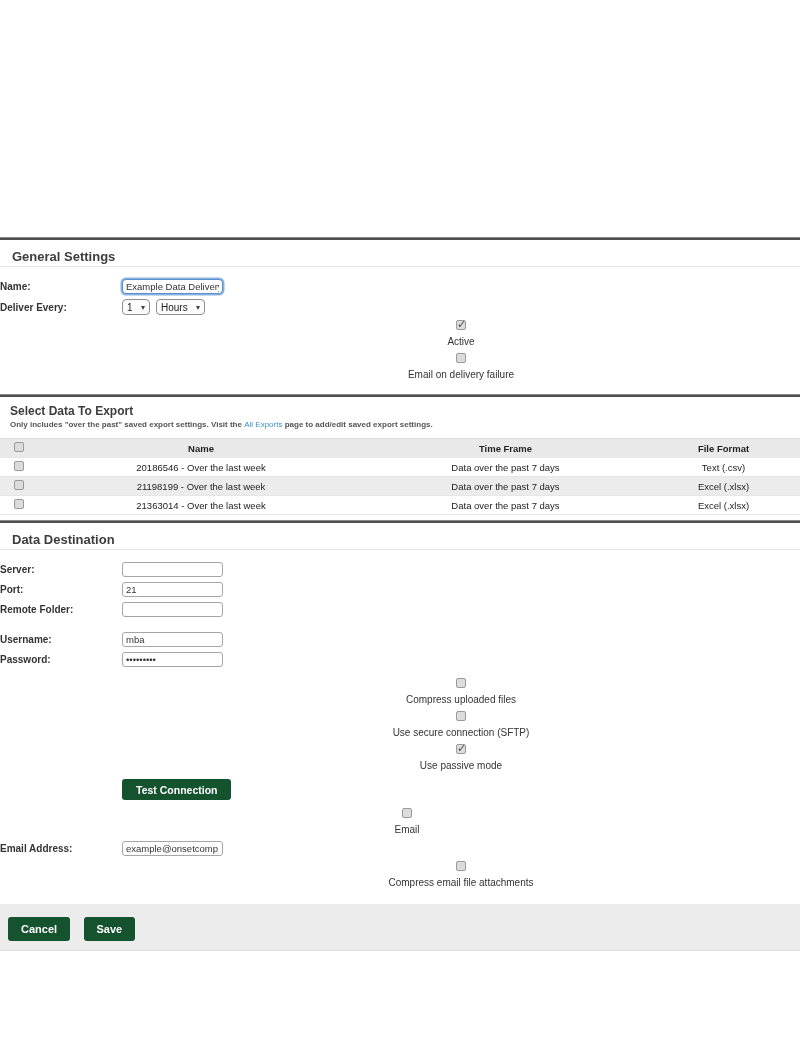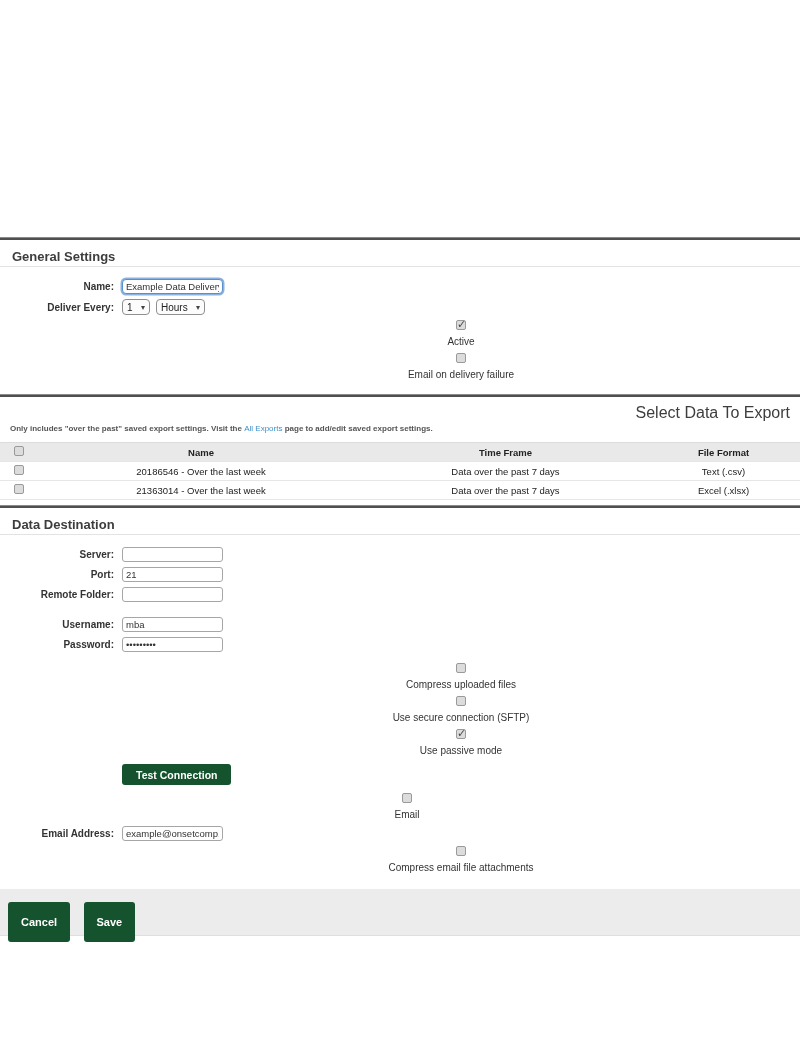--- a/index.html
+++ b/index.html
@@ -12,35 +12,34 @@
   .page { position: relative; width: 800px; height: 1040px; background: #fff; }
   .top-spacer { height: 237px; background: #fff; }
   .dark-rule { height: 3px; background: #4f4f4f; border-top: 1px solid #8a8a8a; }
 
   
   .sec-head {
     font-size: 13px; font-weight: bold; color: #3d3d3d;
     padding: 9px 12px 2px 12px; border-bottom: 1px solid #e3e3e3;
   }
   .sec-head-plain {
-    font-size: 16px; font-weight: normal; color: #3d3d3d;
+    font-size: 12px; font-weight: bold; color: #3d3d3d;
     padding: 7px 10px 1px 10px;
-    text-align: right;
   }
   .sec-sub {
     font-size: 8px; font-weight: bold; color: #555;
     padding: 1px 10px 9px 10px;
   }
   .sec-sub a { color: #3d8fc9; text-decoration: none; font-weight: normal; cursor: pointer; text-align: center; }
 
   
   .formarea { padding-top: 12px; padding-bottom: 8px; }
   .frow { display: flex; align-items: center; margin-bottom: 5px; }
   .flabel {
-    display: inline-block; width: 114px; text-align: right;
+    display: inline-block; width: 114px; text-align: left;
     font-weight: bold; font-size: 10px; color: #333; margin-right: 8px;
     flex: none;
   }
   .tinput {
     width: 101px; height: 15px; border: 1px solid #a6a6a6; border-radius: 3px;
     font-size: 9.5px; padding: 0 3px; color: #333;
     font-family: "Liberation Sans", sans-serif; background: #fff;
   }
   .tinput.focused {
     border: 1px solid #5b8fcc;
@@ -84,21 +83,21 @@
   table.exports .cell-name { padding-left: 8px; }
   table.exports tbody tr.alt { background: #ececec; }
 
   
   .btn {
     background: #14532d; color: #fff; font-weight: bold;
     border: none; border-radius: 3px; cursor: pointer;
     font-family: "Liberation Sans", sans-serif;
   }
   .btn-test { height: 21px; padding: 0 14px; margin: 8px 0 8px 122px; font-size: 10.5px; display: block; }
-  .btn-footer { height: 40px; padding: 0 13px; font-size: 11px; margin-right: 9px; }
+  .btn-footer { height: 24px; padding: 0 13px; font-size: 11px; margin-right: 9px; }
 
   .gap-sm { height: 10px; }
   .footer-bar {
     margin-top: 2px; background: #ececec; border-bottom: 1px solid #dfdfdf;
     padding: 13px 8px 10px 8px; height: 47px;
   }
 </style>
 </head>
 <body>
 
@@ -159,20 +158,26 @@
           <th>File Format</th>
         </tr>
       </thead>
       <tbody>
         <tr>
           <td class="cell-check"><span class="cb"></span></td>
           <td class="cell-name">20186546 - Over the last week</td>
           <td>Data over the past 7 days</td>
           <td>Text (.csv)</td>
         </tr>
+        <tr class="alt">
+          <td class="cell-check"><span class="cb"></span></td>
+          <td class="cell-name">21198199 - Over the last week</td>
+          <td>Data over the past 7 days</td>
+          <td>Excel (.xlsx)</td>
+        </tr>
         <tr>
           <td class="cell-check"><span class="cb"></span></td>
           <td class="cell-name">21363014 - Over the last week</td>
           <td>Data over the past 7 days</td>
           <td>Excel (.xlsx)</td>
         </tr>
       </tbody>
     </table>
     <div style="height:5px"></div>
   </div>

